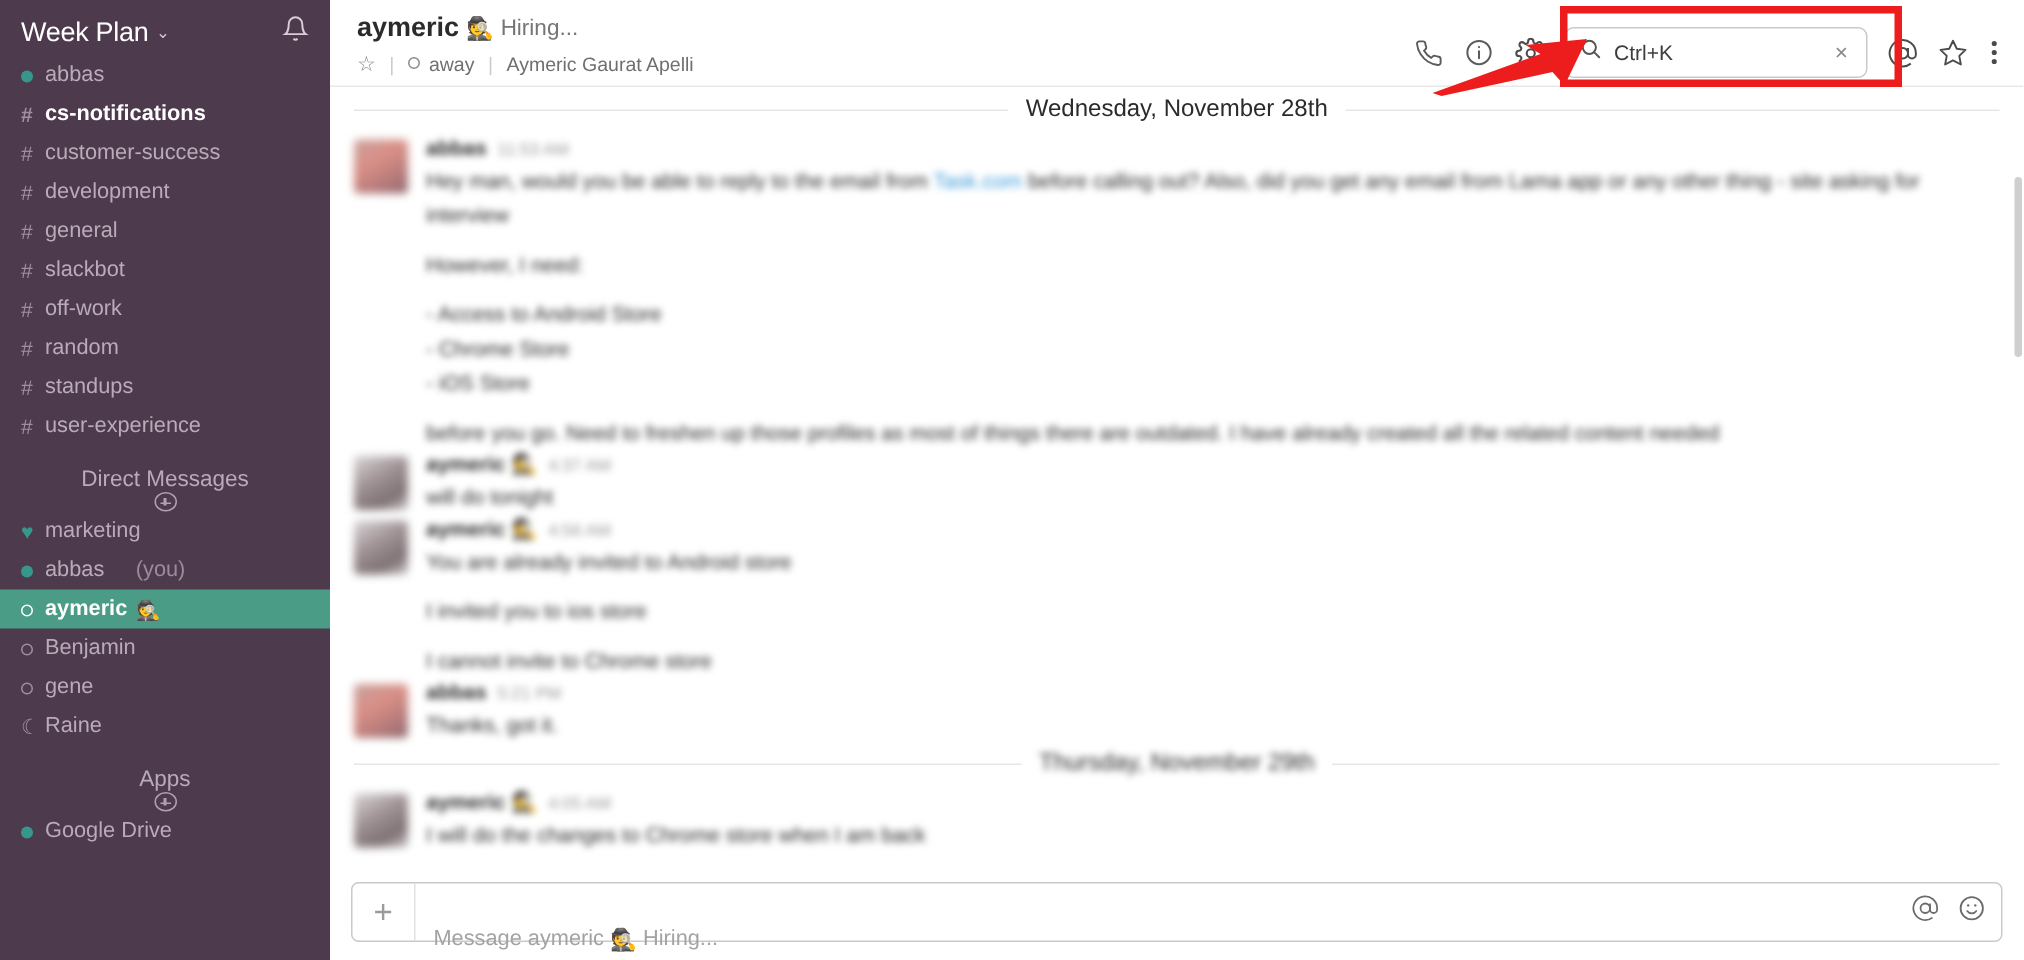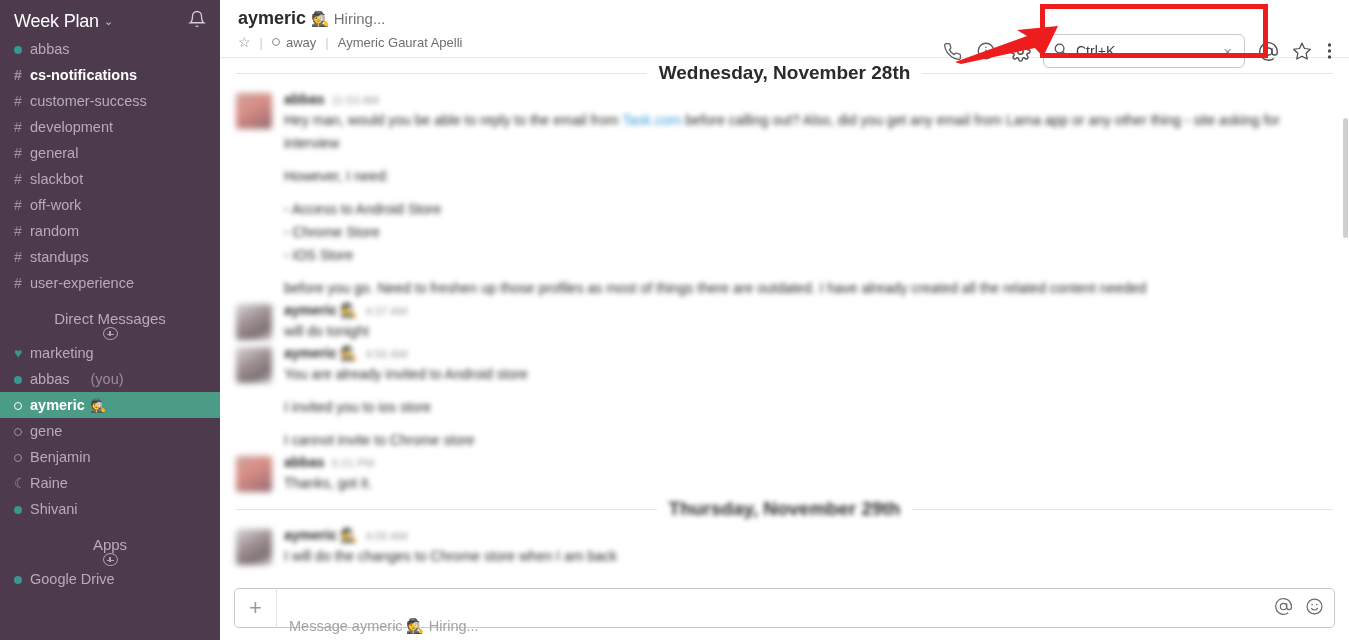--- a/index.html
+++ b/index.html
@@ -99,21 +99,21 @@
   .chan-meta .sep { color: #cccccc; margin: 0 9px; }
   .chan-meta .ring-sm { width: 8px; height: 8px; border-radius: 50%;
                         border: 1.5px solid #8a8a8a; display: inline-block;
                         margin-right: 6px; }
   .star-outline { color: #8a8a8a; font-size: 14px; }
 
   .chan-right { display: flex; align-items: center; gap: 0; padding-top: 10px; }
   .hdr-icon { width: 34px; height: 30px; display: flex; align-items: center;
               justify-content: center; color: #5b5b5b; }
 
-  .search-wrap { position: relative; margin: 16px 6px; }
+  .search-wrap { position: relative; margin: 0 6px; }
   .search-box {
     width: 202px; height: 34px;
     border: 1px solid #c9c9c9; border-radius: 6px;
     display: flex; align-items: center;
     padding: 0 9px;
     background: #fff;
   }
   .search-box .sv { font-size: 14px; color: #3d3d3d; margin-left: 8px; flex: 1 1 auto; }
   .search-clear { color: #8a8a8a; font-size: 15px; padding: 0 3px; }
 
@@ -126,21 +126,21 @@
     z-index: 30;
   }
   .anno-arrow { position: absolute; left: 955px; top: 26px; z-index: 29; }
 
   
   .msgs { flex: 1 1 auto; overflow: hidden; position: relative;
           padding: 0 0 4px 0; }
   .divider { display: flex; align-items: center; height: 30px;
              padding: 0 16px; position: relative; }
   .divider .line { flex: 1 1 auto; height: 1px; background: #e6e6e6; }
-  .divider .lbl { font-size: 19px; font-weight: bold; color: #2b2b2b;
+  .divider .lbl { font-size: 16px; font-weight: normal; color: #2b2b2b;
                   padding: 0 12px; white-space: nowrap; }
   .divider.blur .lbl { filter: blur(2.6px); }
 
   .msg { display: flex; padding: 2px 16px 0 16px; }
   .msg .av { width: 36px; height: 36px; flex: 0 0 36px; border-radius: 3px;
              margin-right: 12px; margin-top: 3px; filter: blur(3px); }
   .av.pink { background: linear-gradient(150deg,#caa29d,#d98f86 40%,#b3797a 75%,#8d6a6f); }
   .av.grey { background: linear-gradient(150deg,#d9d5d6,#9d8f92 45%,#7f7275 75%,#cfc9cb); }
   .msg .body { flex: 1 1 auto; min-width: 0; }
   .msg .who { font-size: 14px; font-weight: bold; color: #2b2b2b;
@@ -248,33 +248,29 @@
           <span>abbas</span>
           <span class="sub">(you)</span>
         </li>
         <li class="side-item active">
           <span class="pre"><span class="ring"></span></span>
           <span>aymeric</span>
           <span class="emo">🕵️</span>
         </li>
         <li class="side-item">
           <span class="pre"><span class="ring"></span></span>
+          <span>Benjamin</span>
+        </li>
+        <li class="side-item">
+          <span class="pre"><span class="ring"></span></span>
           <span>gene</span>
-        </li>
-        <li class="side-item">
-          <span class="pre"><span class="ring"></span></span>
-          <span>Benjamin</span>
         </li>
         <li class="side-item">
           <span class="pre">☾</span>
           <span>Raine</span>
-        </li>
-        <li class="side-item">
-          <span class="pre"><span class="dot on"></span></span>
-          <span>Shivani</span>
         </li>
       </ul>
 
     <div class="side-section">
       <span>Apps</span>
       <span class="plus-circle"></span>
     </div>
     <ul class="side-list" id="apps-list">
         <li class="side-item">
           <span class="pre"><span class="dot on"></span></span>

